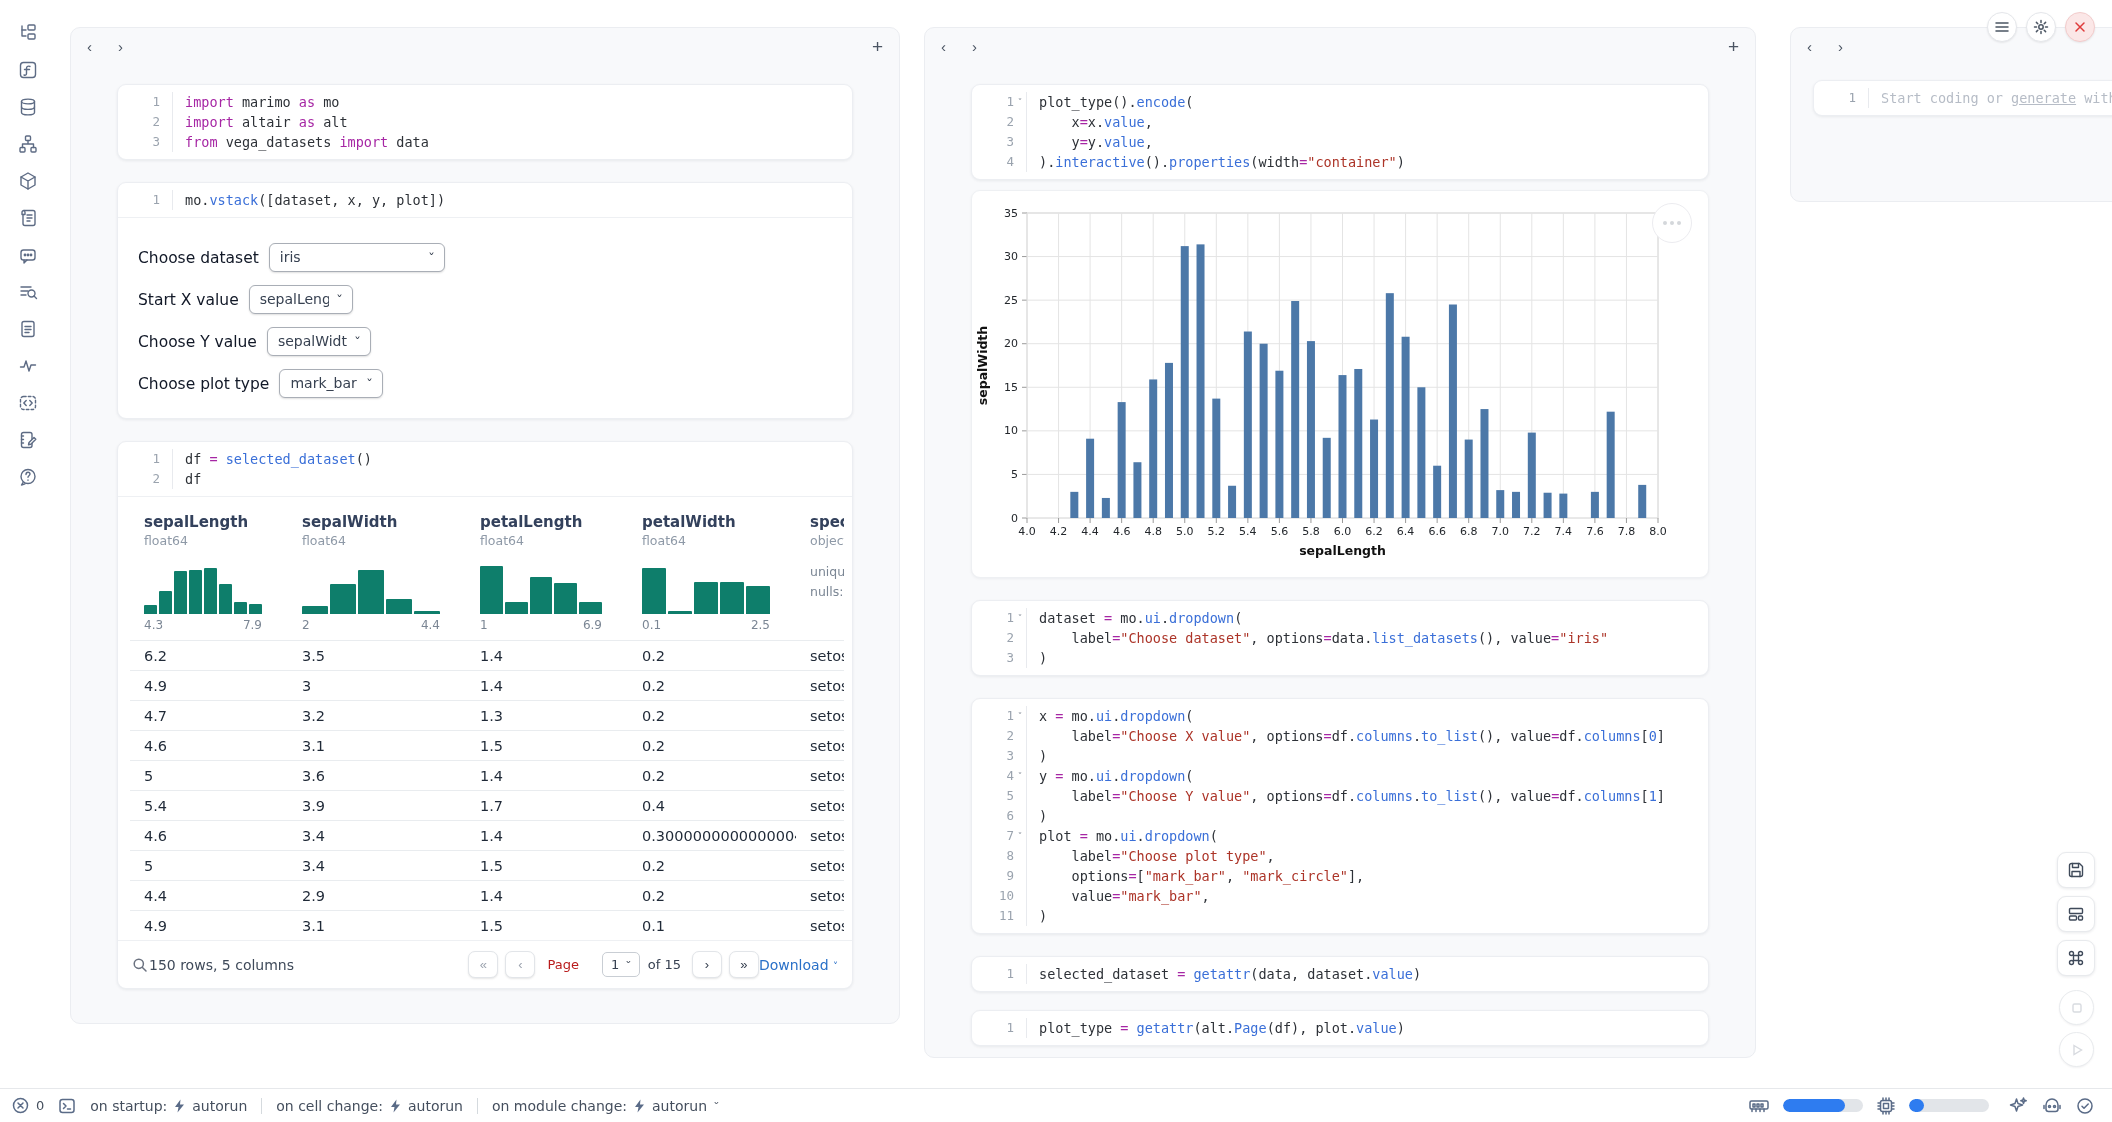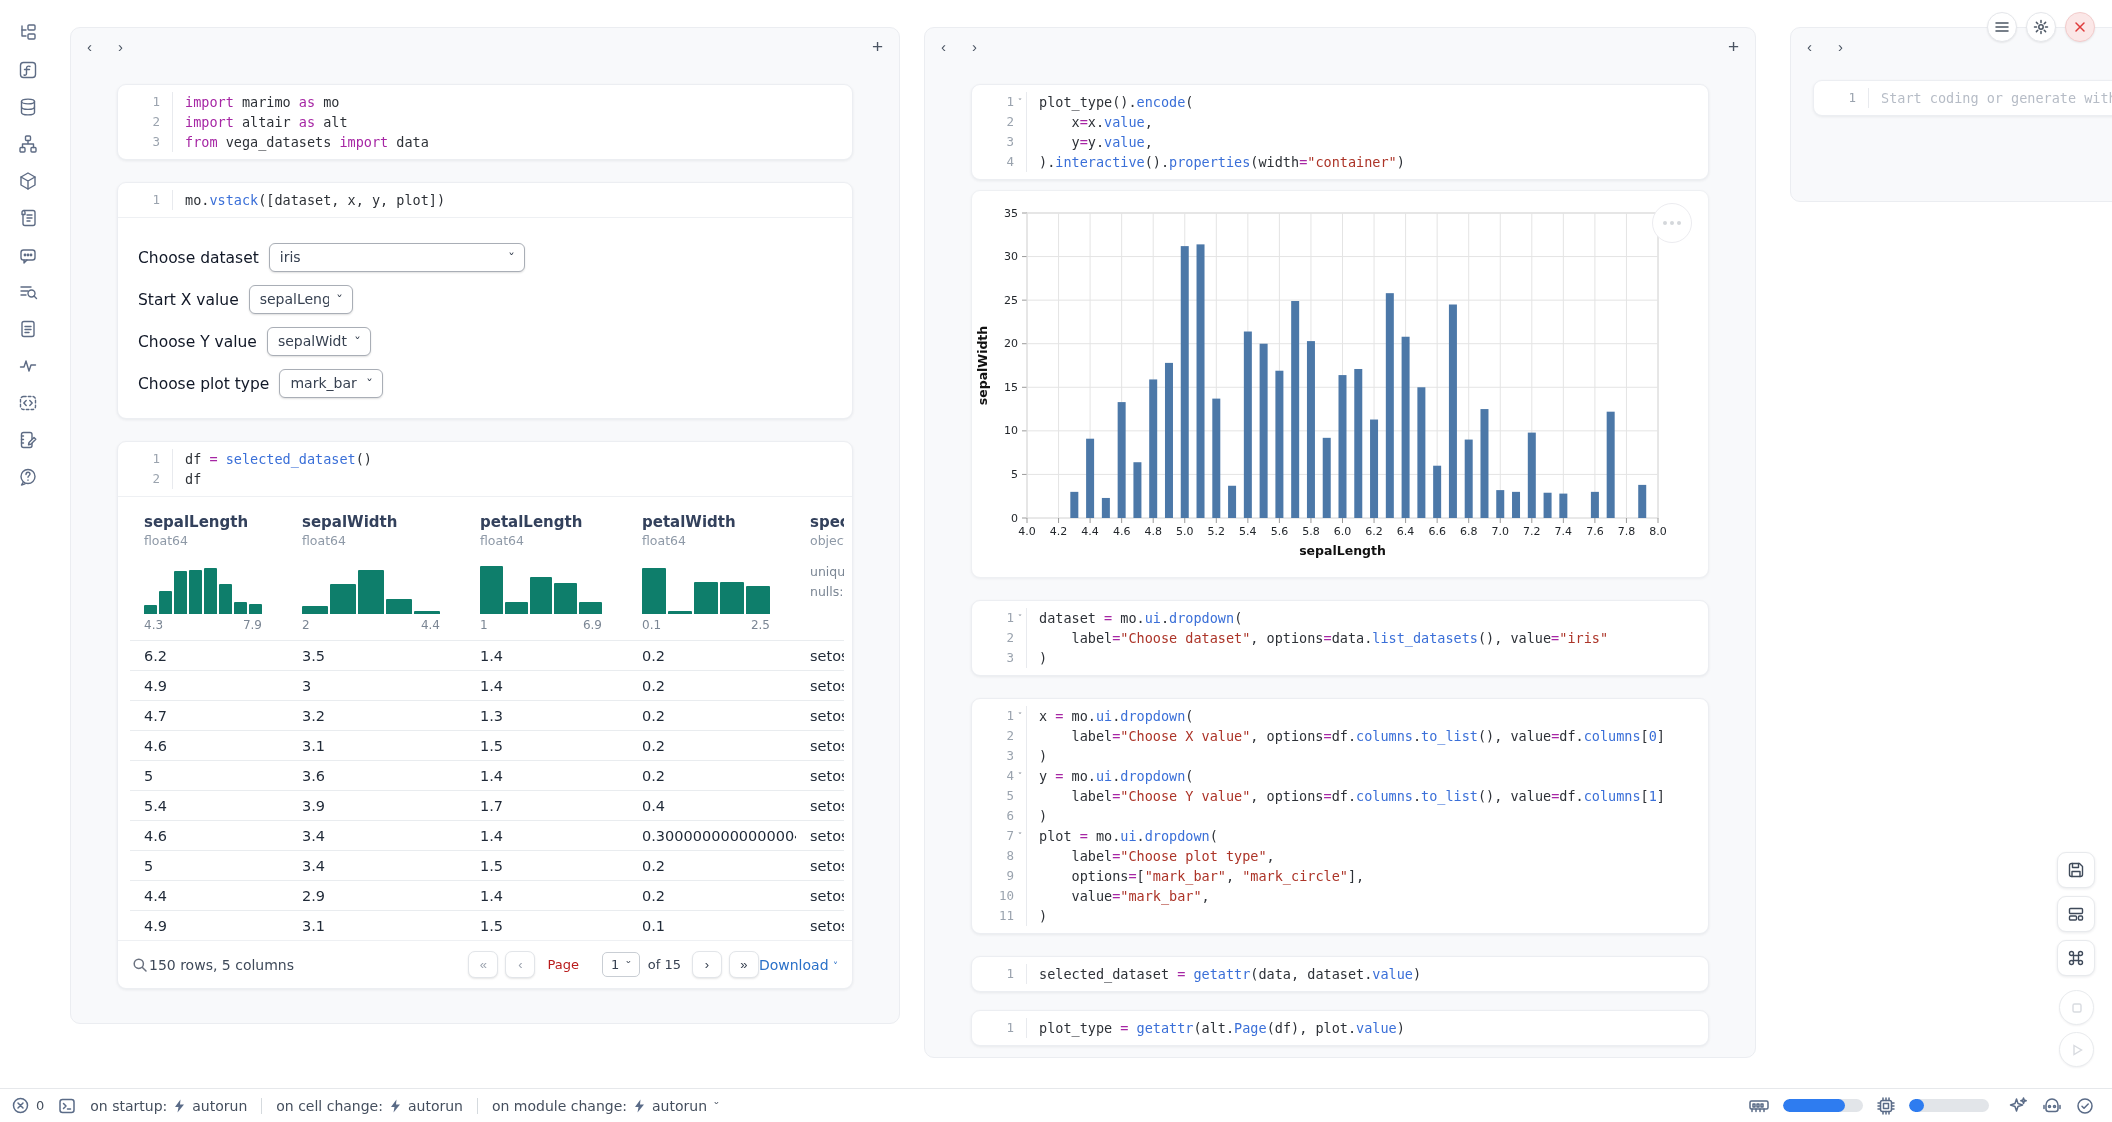--- a/index.html
+++ b/index.html
@@ -24,21 +24,21 @@
     box-shadow:0 1px 3px rgba(15,23,42,.07); margin:0 46px 22px; overflow:hidden; }
   .right-card .cell { margin:0 22px 18px; }
 
   .code-wrap { padding:7px 10px; }
   .cl { display:flex; }
   .ln { width:32px; flex:none; text-align:right; color:#9aa3ae; font:12.5px/20px "DejaVu Sans Mono",monospace; }
   .chev { width:12px; flex:none; font-family:"DejaVu Sans",sans-serif; font-size:9px; color:#8a929c; text-align:center; line-height:20px; }
   .code { flex:1; border-left:1px solid #e8eaee; padding-left:12px; white-space:pre; overflow:hidden;
     font:13.5px/20px "DejaVu Sans Mono","Liberation Mono",monospace; color:#2d3137; }
   .tok-k { color:#a626a4; } .tok-f { color:#3a6fd8; } .tok-s { color:#ac3428; } .tok-n { color:#3a6fd8; }
-  .tok-p { color:#b6bcc6; } .tok-pu { color:#b6bcc6; }
+  .tok-p { color:#b6bcc6; } .tok-pu { color:#b6bcc6; text-decoration:underline; }
 
   
   .form-area { border-top:1px solid #eef0f3; padding:12px 20px 20px; }
   .form-row { display:flex; align-items:center; gap:10px; margin-top:13px; }
   .form-label { font-size:15.5px; color:#111827; }
   .sel { background:#fff; border:1px solid #a9aeb6; border-radius:6px; box-shadow:0 1px 2px rgba(0,0,0,.13);
     padding:5px 10px 6px; font-size:14px; color:#374151; display:flex; align-items:center; justify-content:space-between; cursor:pointer; }
   .sel .sv { overflow:hidden; white-space:nowrap; }
   .sel .sc { font-size:10px; color:#374151; margin-left:8px; transform:scaleX(1.4); }
 
@@ -230,21 +230,21 @@
     <div class="code-wrap">
         <div class="cl">
           <span class="ln">1</span>
           <span class="chev"></span>
           <span class="code"><span class="tok-t">mo.</span><span class="tok-f">vstack</span><span class="tok-t">([dataset, x, y, plot])</span></span>
         </div>
       </div>
     <div class="form-area">
         <div class="form-row">
           <span class="form-label">Choose dataset</span>
-          <span class="sel" style="width: 256px;">
+          <span class="sel" style="width: 176px;">
             <span class="sv">iris</span>
             <span class="sc">˅</span>
           </span>
         </div>
         <div class="form-row">
           <span class="form-label">Start X value</span>
           <span class="sel" style="width: 104px;">
             <span class="sv">sepalLength</span>
             <span class="sc">˅</span>
           </span>

